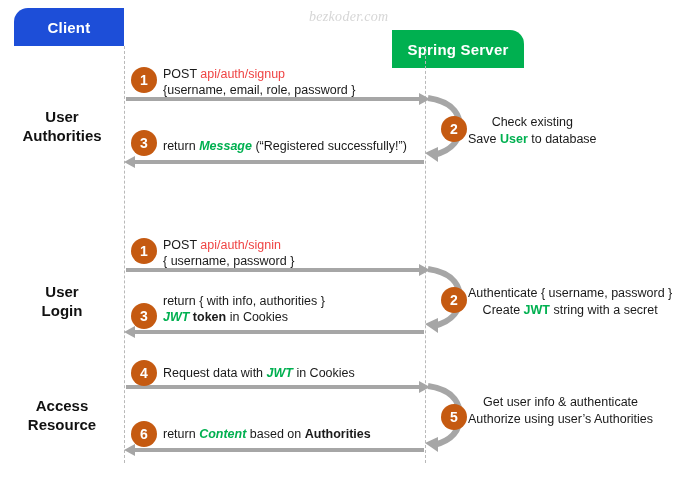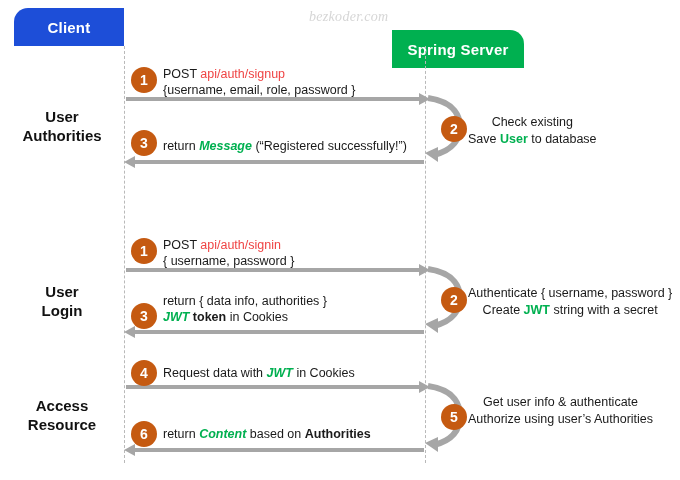--- a/index.html
+++ b/index.html
@@ -216,21 +216,21 @@
     </svg>
   </div>
   <div class="badge" style="left:441px; top:287px">2</div>
   <div class="note" style="left:468px; top:285px">
     <div>Authenticate { username, password }</div>
     <div><span>Create </span><span class="grn">JWT</span><span> string with a secret</span></div>
   </div>
 
   <div class="badge" style="left:131px; top:303px">3</div>
   <div class="msg" style="left:163px; top:293px">
-    <div>return { data info, authorities }</div>
+    <div>return { with info, authorities }</div>
     <div><span class="grn">JWT</span><span class="bld"> token</span><span> in Cookies</span></div>
   </div>
   <div class="arrow" style="left:134px; top:330px; width:290px">
     <span class="arrow-head left"></span>
   </div>
 
   <div class="badge" style="left:131px; top:360px">4</div>
   <div class="msg" style="left:163px; top:365px">
     <div><span>Request data with </span><span class="grn">JWT</span><span> in Cookies</span></div>
   </div>

